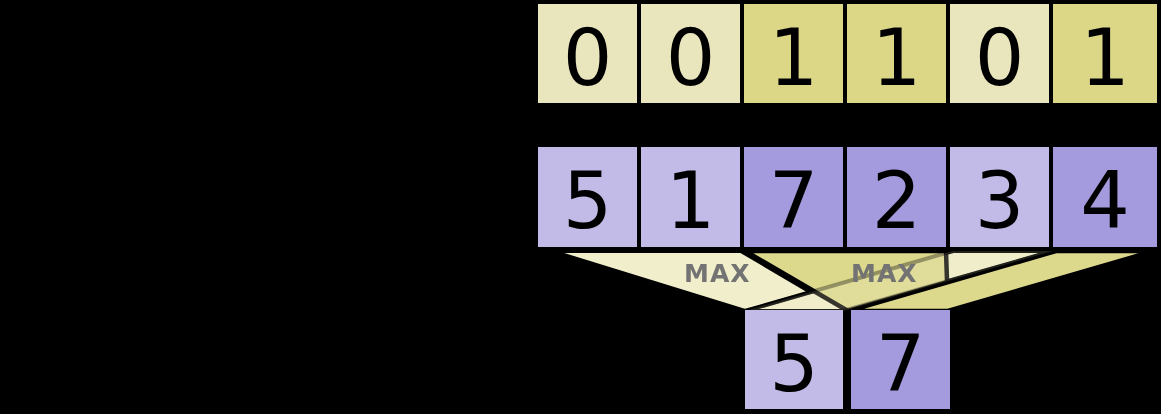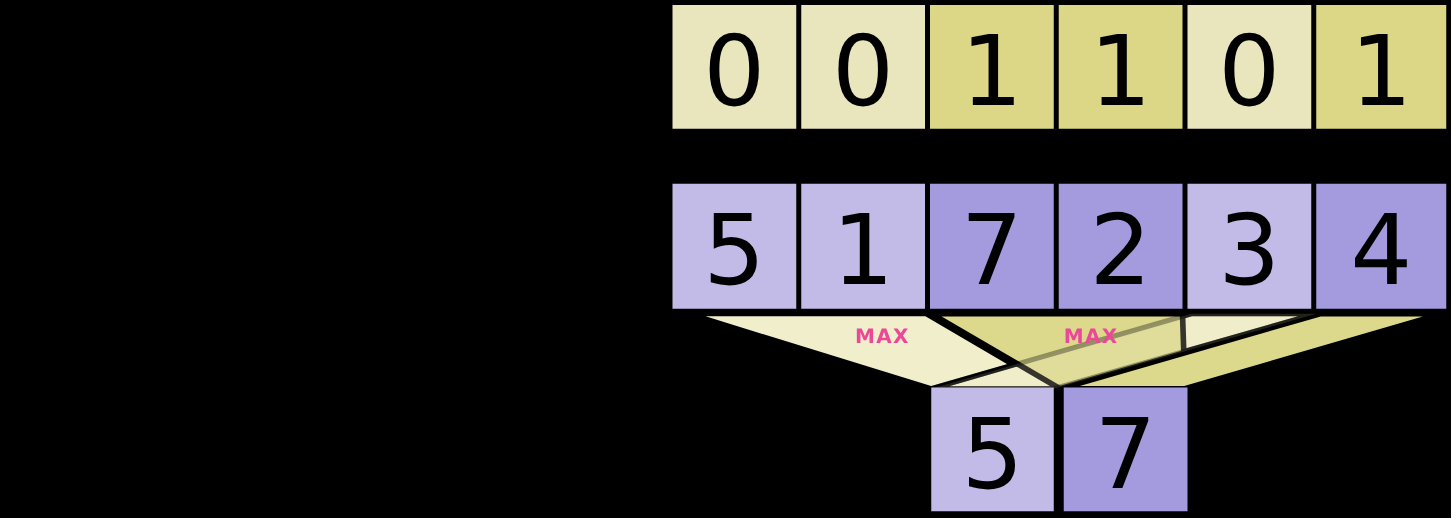--- a/index.html
+++ b/index.html
@@ -29,21 +29,21 @@
   .c0{left:538px}.c1{left:641px}.c2{left:744px}.c3{left:847px}.c4{left:950px}.c5{left:1053px;width:104px}
   .m-off{background:#e9e6bd;}
   .m-on{background:#dbd787;}
   .v-off{background:#c3bbe7;}
   .v-on{background:#a49bdf;}
   .result-left{left:745px;top:310px;width:98px;height:99px;}
   .result-right{left:851px;top:310px;width:99px;height:99px;}
   
   .max-label{
     position:absolute;z-index:3;
-    font-weight:bold;font-size:16px;letter-spacing:1px;color:#ec4899;
+    font-weight:bold;font-size:25px;letter-spacing:1px;color:#737373;
   }
   .max-left{left:684px;top:259px;}
   .max-right{left:851px;top:259px;}
 </style>
 </head>
 <body>
 
 <div class="stage">
 
   <svg class="funnels" width="1161" height="414" viewBox="0 0 1161 414" xmlns="http://www.w3.org/2000/svg">

